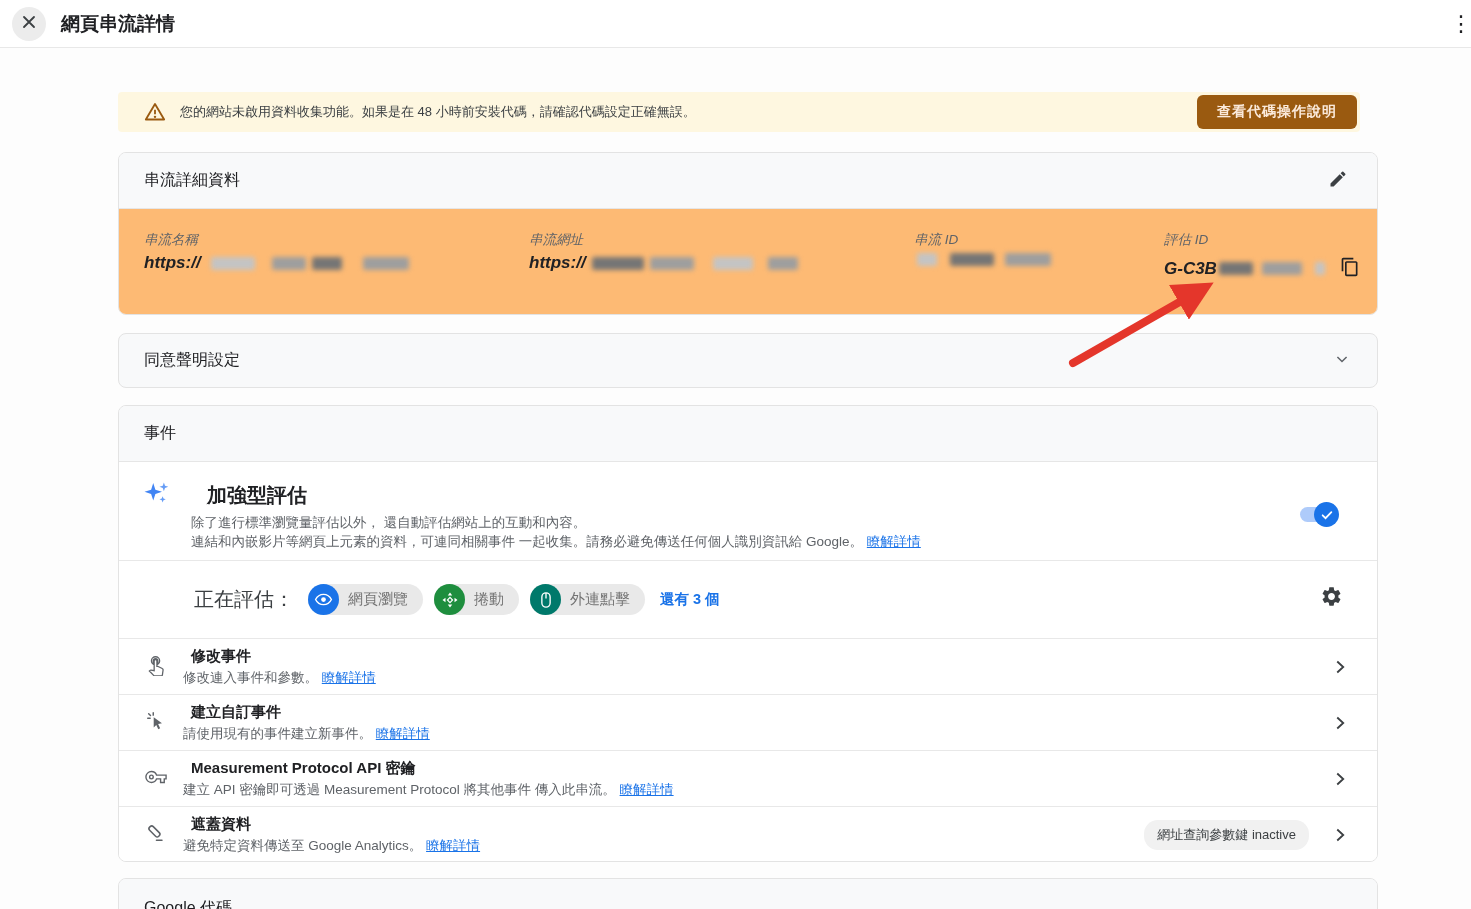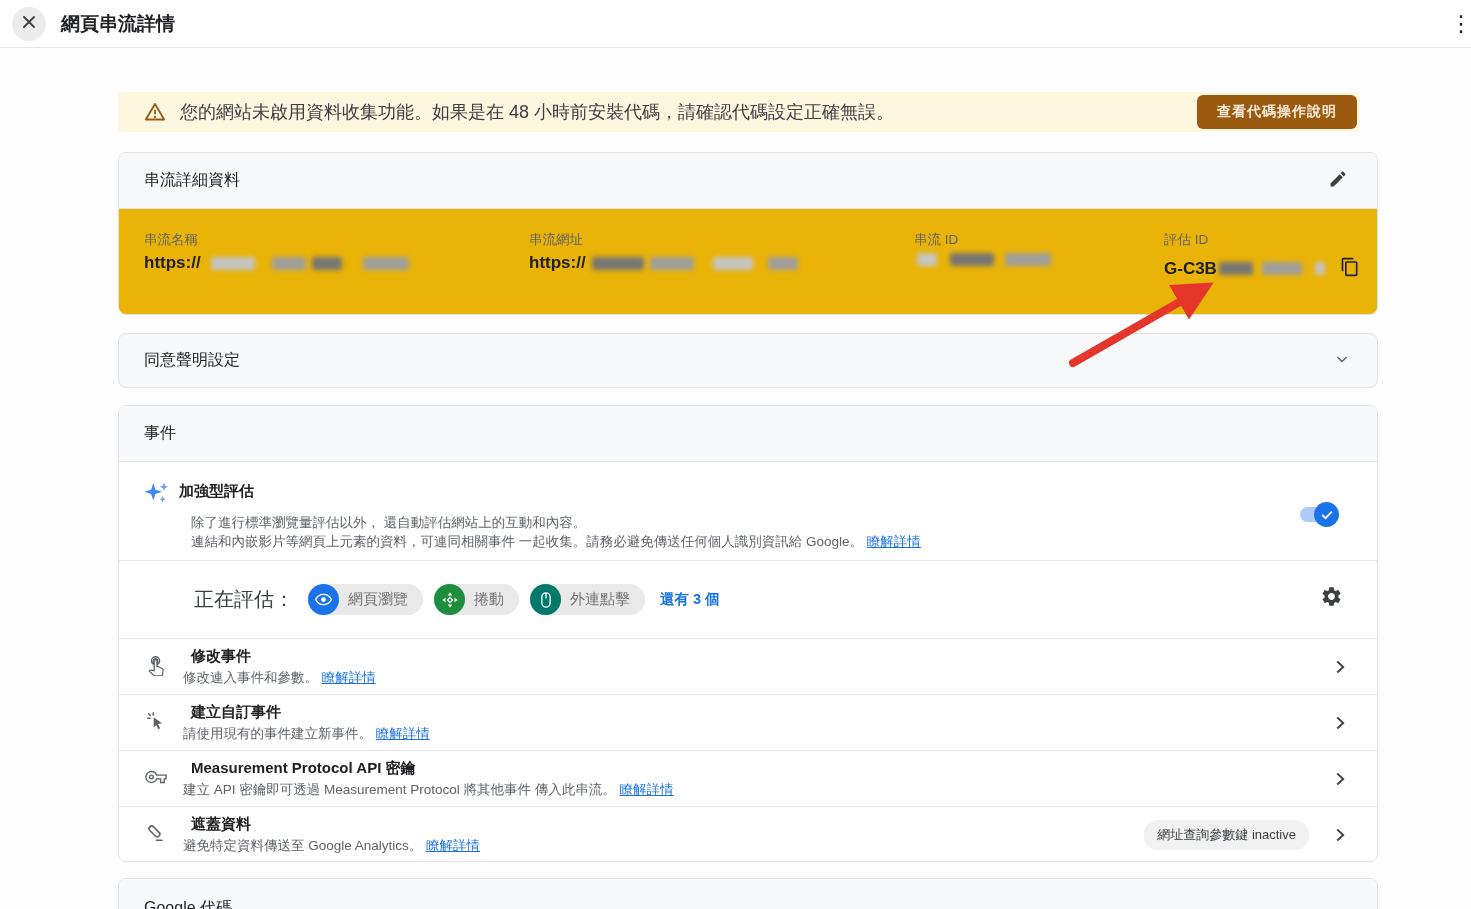--- a/index.html
+++ b/index.html
@@ -13,49 +13,49 @@
   .close-btn { width:34px; height:34px; margin-left:12px; border:none; border-radius:50%;
                background:#ececec; display:flex; align-items:center; justify-content:center; cursor:pointer; }
   .page-title { font-size:19px; font-weight:600; color:#202124; margin-left:15px; }
   .kebab { position:absolute; right:-3px; top:9px; font-size:22px; color:#202124; cursor:pointer;
            width:24px; text-align:left; line-height:30px; }
 
   
   .banner { position:absolute; left:118px; top:92px; width:1242px; height:40px; background:#fef7e0;
             border-radius:4px; display:flex; align-items:center; }
   .banner-icon { margin-left:26px; display:flex; }
-  .banner-text { margin-left:14px; font-size:18px; color:#3c4043; }
+  .banner-text { margin-left:14px; font-size:13px; color:#3c4043; }
   .banner-btn { position:absolute; right:3px; top:3px; height:34px; padding:0 20px; border:none;
                 border-radius:6px; background:#9a5a10; color:#fbeadb; font-size:14px; font-weight:700;
                 font-family:inherit; cursor:pointer; letter-spacing:1px; }
 
   
   .card { position:absolute; left:118px; width:1260px; background:#fff;
           border:1px solid #e3e3e3; border-radius:8px; overflow:hidden; }
   .card-header { height:56px; background:#f8f9fa; border-bottom:1px solid #e6e6e6;
                  display:flex; align-items:center; justify-content:space-between; padding:0 25px;gap:32px; }
   .card-title { font-size:16px; color:#202124; }
   .icon-btn { background:none; border:none; cursor:pointer; display:flex; align-items:center; padding:4px; }
 
   .card-stream { top:152px; height:163px; }
-  .stream-body { position:relative; height:106px; background:#eab308; }
+  .stream-body { position:relative; height:106px; background:#fdba74;font-style:italic; }
   .field { position:absolute; top:0; }
   .f-label { position:absolute; top:22px; left:0; font-size:13.5px; color:#5f6368; white-space:nowrap; }
   .f-value { position:absolute; top:44px; left:0; font-size:17px; font-weight:700; color:#202124;
              display:flex; align-items:center; white-space:nowrap; }
   .rb { display:inline-block; height:13px; border-radius:2px; background:#9e9e9e;
         filter:blur(2.5px); margin:0 3px; vertical-align:middle; }
   .rb.l { background:#c4c4c4; } .rb.d { background:#757575; }
 
   .card-consent { top:333px; height:55px; background:#f8f9fa; display:flex; align-items:center;
                   justify-content:space-between; padding:16px 25px; }
 
   .card-events { top:405px; height:457px; }
   .enhanced { position:relative; height:99px; border-bottom:1px solid #e8e8e8; }
-  .enh-title { position:absolute; left:60px; top:20px; font-size:15px; font-weight:700; }
+  .enh-title { position:absolute; left:88px; top:20px; font-size:20px; font-weight:700; }
   .enh-desc1 { position:absolute; left:72px; top:52px; font-size:13.5px; color:#5f6368; }
   .enh-desc2 { position:absolute; left:72px; top:71px; font-size:13.5px; color:#5f6368; }
   .sparkle { position:absolute; left:23px; top:16px; }
   a.link, .link { color:#1a73e8; text-decoration:underline; cursor:pointer; }
   .toggle { position:absolute; right:41px; top:45px; width:36px; height:15px; border-radius:8px;
             background:#aecbfa; cursor:pointer; }
   .toggle .thumb { position:absolute; right:-3px; top:-5px; width:25px; height:25px; border-radius:50%;
                    background:#1a73e8; display:flex; align-items:center; justify-content:center; }
 
   .measuring { position:relative; height:77px; display:flex; align-items:center; padding-left:75px; }

